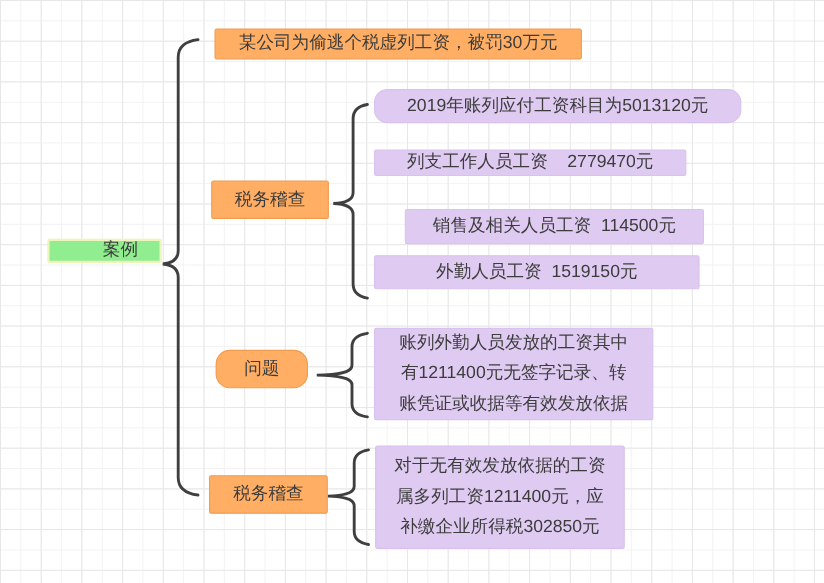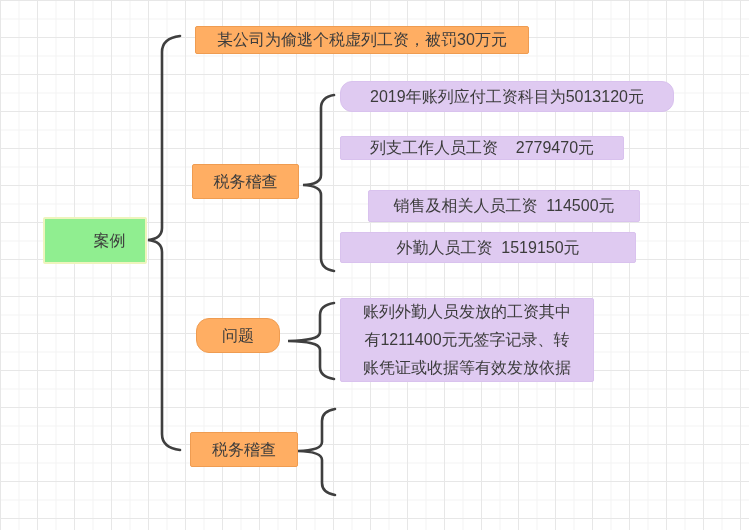--- a/index.html
+++ b/index.html
@@ -29,21 +29,21 @@
     border-radius:2px;
     line-height:1.25;
   }
   .node.green{background:var(--root-fill,#90ee90);border:2px solid var(--root-border,#eef4bd);}
   .node.orange{background:var(--branch-fill,#ffae63);border:1px solid var(--branch-border,#ef9c51);}
   .node.purple{background:var(--leaf-fill,#dfcaf1);border:1px solid var(--leaf-border,#d9c2ee);}
   .node.para{line-height:28px;}
 
   
   #case-note   {left:195px;top:26px;width:334px;height:28px;}
-  #root-node   {left:43px; top:217px;width:104px;height:47px;padding-left:29px;}
+  #root-node   {left:43px; top:217px;width:104px;height:22px;padding-left:29px;}
   #branch-tax  {left:192px;top:164px;width:107px;height:35px;}
   #branch-issue{left:196px;top:318px;width:84px; height:35px;border-radius:13px;}
   #branch-pen  {left:190px;top:432px;width:108px;height:35px;}
   #leaf-1{left:340px;top:81px; width:334px;height:31px;border-radius:12px;}
   #leaf-2{left:340px;top:136px;width:284px;height:24px;}
   #leaf-3{left:324px;top:190px;width:272px;height:32px;margin-left:44px;}
   #leaf-4{left:340px;top:232px;width:296px;height:31px;}
   #leaf-5{left:340px;top:298px;width:254px;height:84px;}
   #leaf-6{left:341px;top:405px;width:227px;height:94px;}
 </style>
@@ -74,14 +74,17 @@
   <div class="node purple" id="leaf-4">外勤人员工资  1519150元</div>
 
   <div class="node orange" id="branch-issue">问题</div>
 
   <div class="node purple para" id="leaf-5">账列外勤人员发放的工资其中
 有1211400元无签字记录、转
 账凭证或收据等有效发放依据</div>
 
   <div class="node orange" id="branch-pen">税务稽查</div>
 
+  <div class="node purple para" id="leaf-6">对于无有效发放依据的工资
+属多列工资1211400元，应
+补缴企业所得税302850元</div>
 
 </div>
 
 </body></html>

